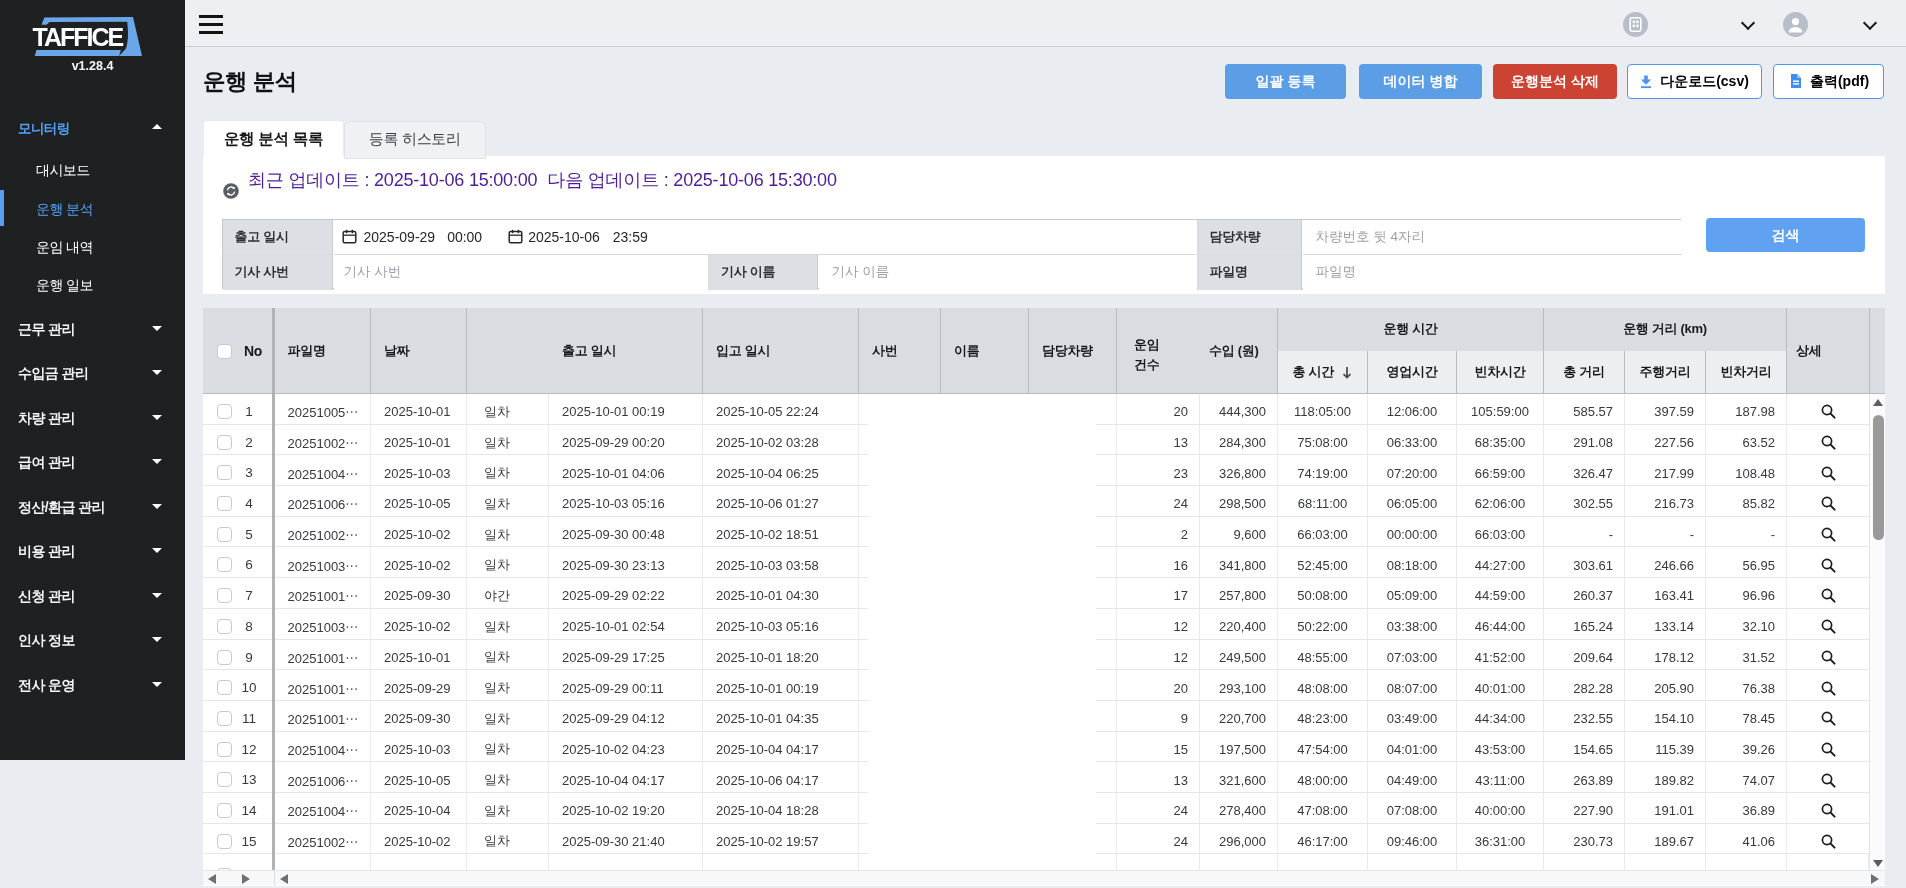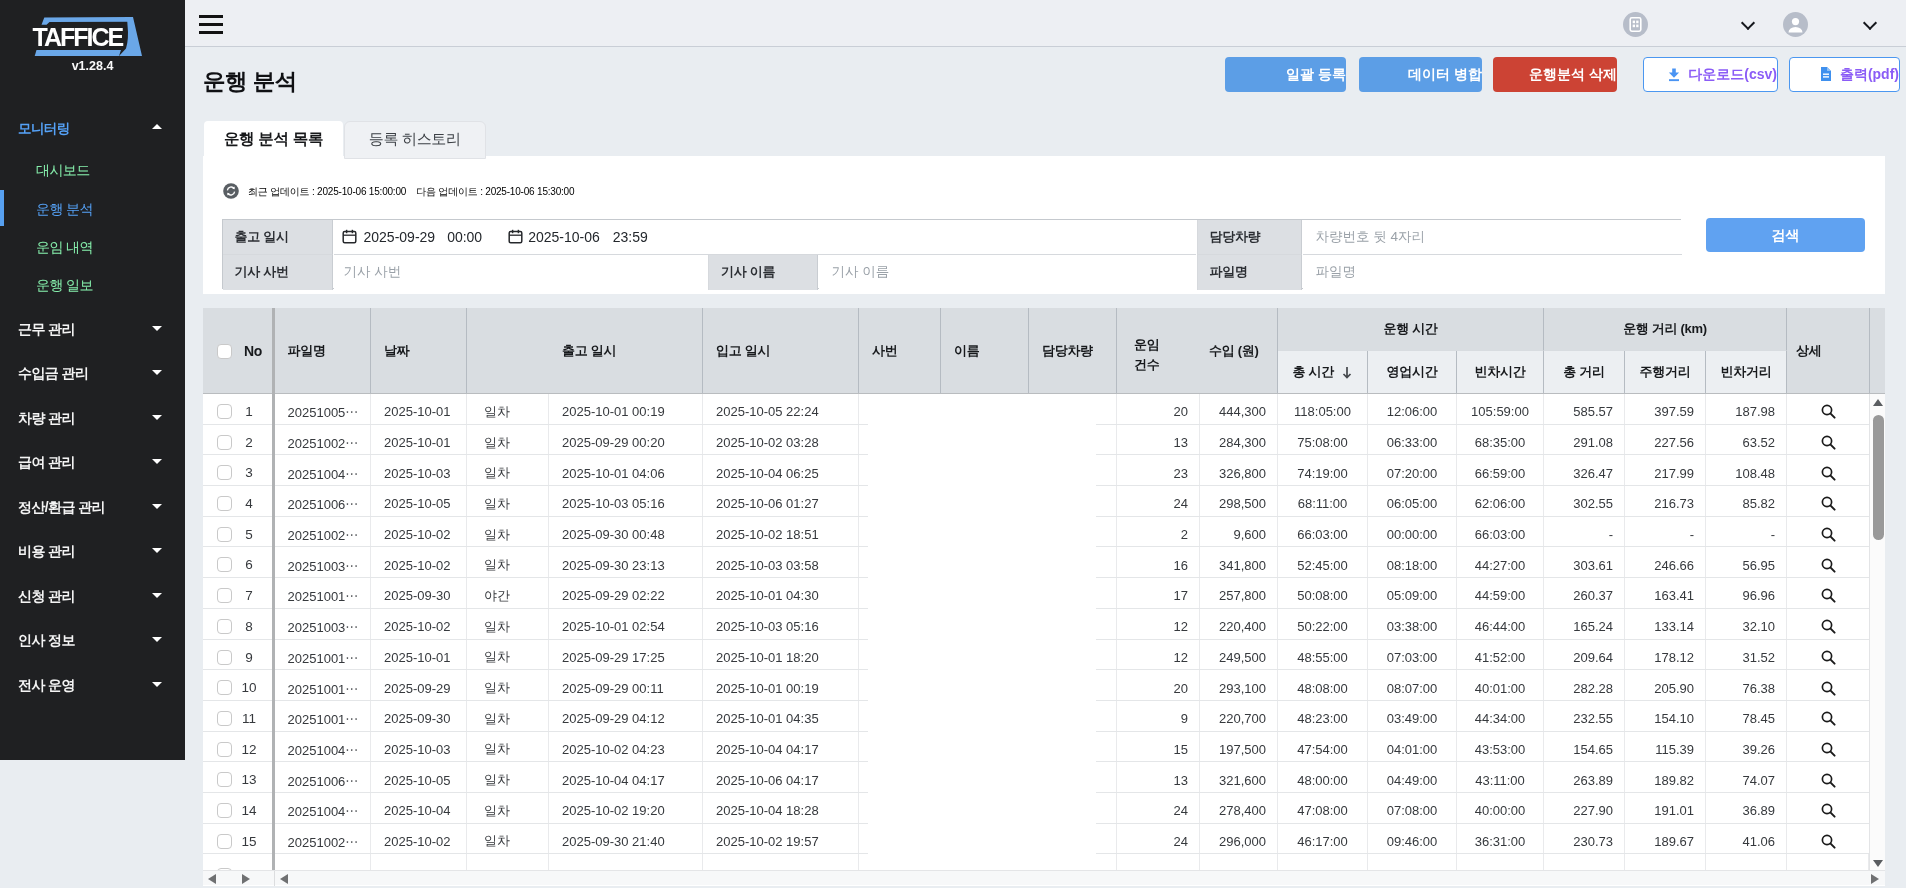--- a/index.html
+++ b/index.html
@@ -4,44 +4,44 @@
 <style>
 *{margin:0;padding:0;box-sizing:border-box;}
 html,body{width:1906px;height:888px;overflow:hidden;}
 body{font-family:"Liberation Sans",sans-serif;position:relative;background:#e9edf1;}
 #root{position:absolute;left:0;top:0;width:1906px;height:888px;}
 .abs{position:absolute;}
 
 #sidebar{position:absolute;left:0;top:0;width:185px;height:760px;background:#1f2022;color:#fff;}
 #ver{position:absolute;left:0;top:59px;width:185px;text-align:center;font-size:12.5px;font-weight:700;color:#fafafa;}
 .mitem{position:absolute;left:18px;font-size:14px;font-weight:700;color:#f4f4f4;letter-spacing:-0.6px;}
-.msub{position:absolute;left:36px;font-size:14px;font-weight:500;color:#86efac;letter-spacing:-0.6px;}
+.msub{position:absolute;left:36px;font-size:14px;font-weight:500;color:#ffffff;letter-spacing:-0.6px;}
 .blue{color:#55a2f8 !important;}
 .caret{position:absolute;left:152px;width:0;height:0;border-left:5.5px solid transparent;border-right:5.5px solid transparent;}
 .cdown{border-top:5.5px solid #fff;}
 .cup{border-bottom:5.5px solid #fff;}
 #actbar{position:absolute;left:0;top:190px;width:4px;height:36px;background:#57a0f0;}
 
 #topbar{position:absolute;left:185px;top:0;width:1721px;height:47px;background:#edeff3;border-bottom:1px solid #c9ced6;}
 #burger div{position:absolute;left:198.5px;width:24.5px;height:2.6px;background:#121212;}
 .circle{position:absolute;width:25px;height:25px;border-radius:50%;background:#b7bdc9;}
 .chev{position:absolute;width:11px;height:11px;}
 .chev:after{content:"";position:absolute;left:0;top:0;width:8px;height:8px;border-right:2.6px solid #15171c;border-bottom:2.6px solid #15171c;transform:rotate(45deg);}
 
 #title{position:absolute;left:203px;top:66px;font-size:22.5px;font-weight:700;color:#101114;letter-spacing:-0.5px;}
-.btn{position:absolute;top:57px;height:35px;border-radius:4px;font-size:14px;font-weight:700;color:#fff;text-align:right;line-height:35px;}
+.btn{position:absolute;top:64px;height:35px;border-radius:4px;font-size:14px;font-weight:700;color:#fff;text-align:center;line-height:35px;}
 .btn.bl{background:#5c9ee6;}
 .btn.rd{background:#cc4334;}
-.btn.ol{background:#fff;border:1.5px solid #4b97f0;color:#8b5cf6;line-height:32px;margin-left:16px;}
+.btn.ol{background:#fff;border:1.5px solid #4b97f0;color:#000000;line-height:32px;}
 
 .tab{position:absolute;top:121px;height:35px;font-size:15px;text-align:center;line-height:35px;letter-spacing:-0.3px;}
 #tab1{left:204px;width:139px;background:#fff;font-weight:700;color:#17181a;border-radius:4px 4px 0 0;font-size:15.5px;}
 #tab2{left:344px;width:141.5px;height:37.5px;line-height:34px;background:#eff1f4;font-weight:400;color:#3c4045;border:1px solid #e0e2e6;border-radius:6px 6px 0 0;}
 #panel{position:absolute;left:203px;top:156px;width:1682px;height:138px;background:#fff;}
-#updline{position:absolute;left:248px;top:185px;font-size:10px;color:#000000;}
+#updline{position:absolute;left:248px;top:168px;font-size:18px;color:#4c1d95;}
 
 #ftable{position:absolute;left:221.5px;top:218.5px;width:1459px;height:70.5px;border:1px solid #c5c9ce;}
 .fl{position:absolute;background:#dcdfe3;border-right:1px solid #c9cdd2;font-size:13px;font-weight:700;color:#2b2e33;display:flex;align-items:center;padding-left:12px;letter-spacing:-0.3px;}
 .fv{position:absolute;background:#fff;font-size:14px;color:#23272c;display:flex;align-items:center;}
 .ph{color:#9aa1a8;font-size:13.5px;}
 .frow1{top:0;height:35px;border-bottom:1px solid #d6d9dd;}
 .frow2{top:35.5px;height:34.5px;}
 #searchbtn{position:absolute;left:1706px;top:218px;width:159px;height:34px;background:#60a2f1;border-radius:4px;color:#fff;font-size:14px;font-weight:700;text-align:center;line-height:34px;}
 
 #dtable{position:absolute;left:203px;top:308px;width:1682px;height:578px;background:#fff;}

